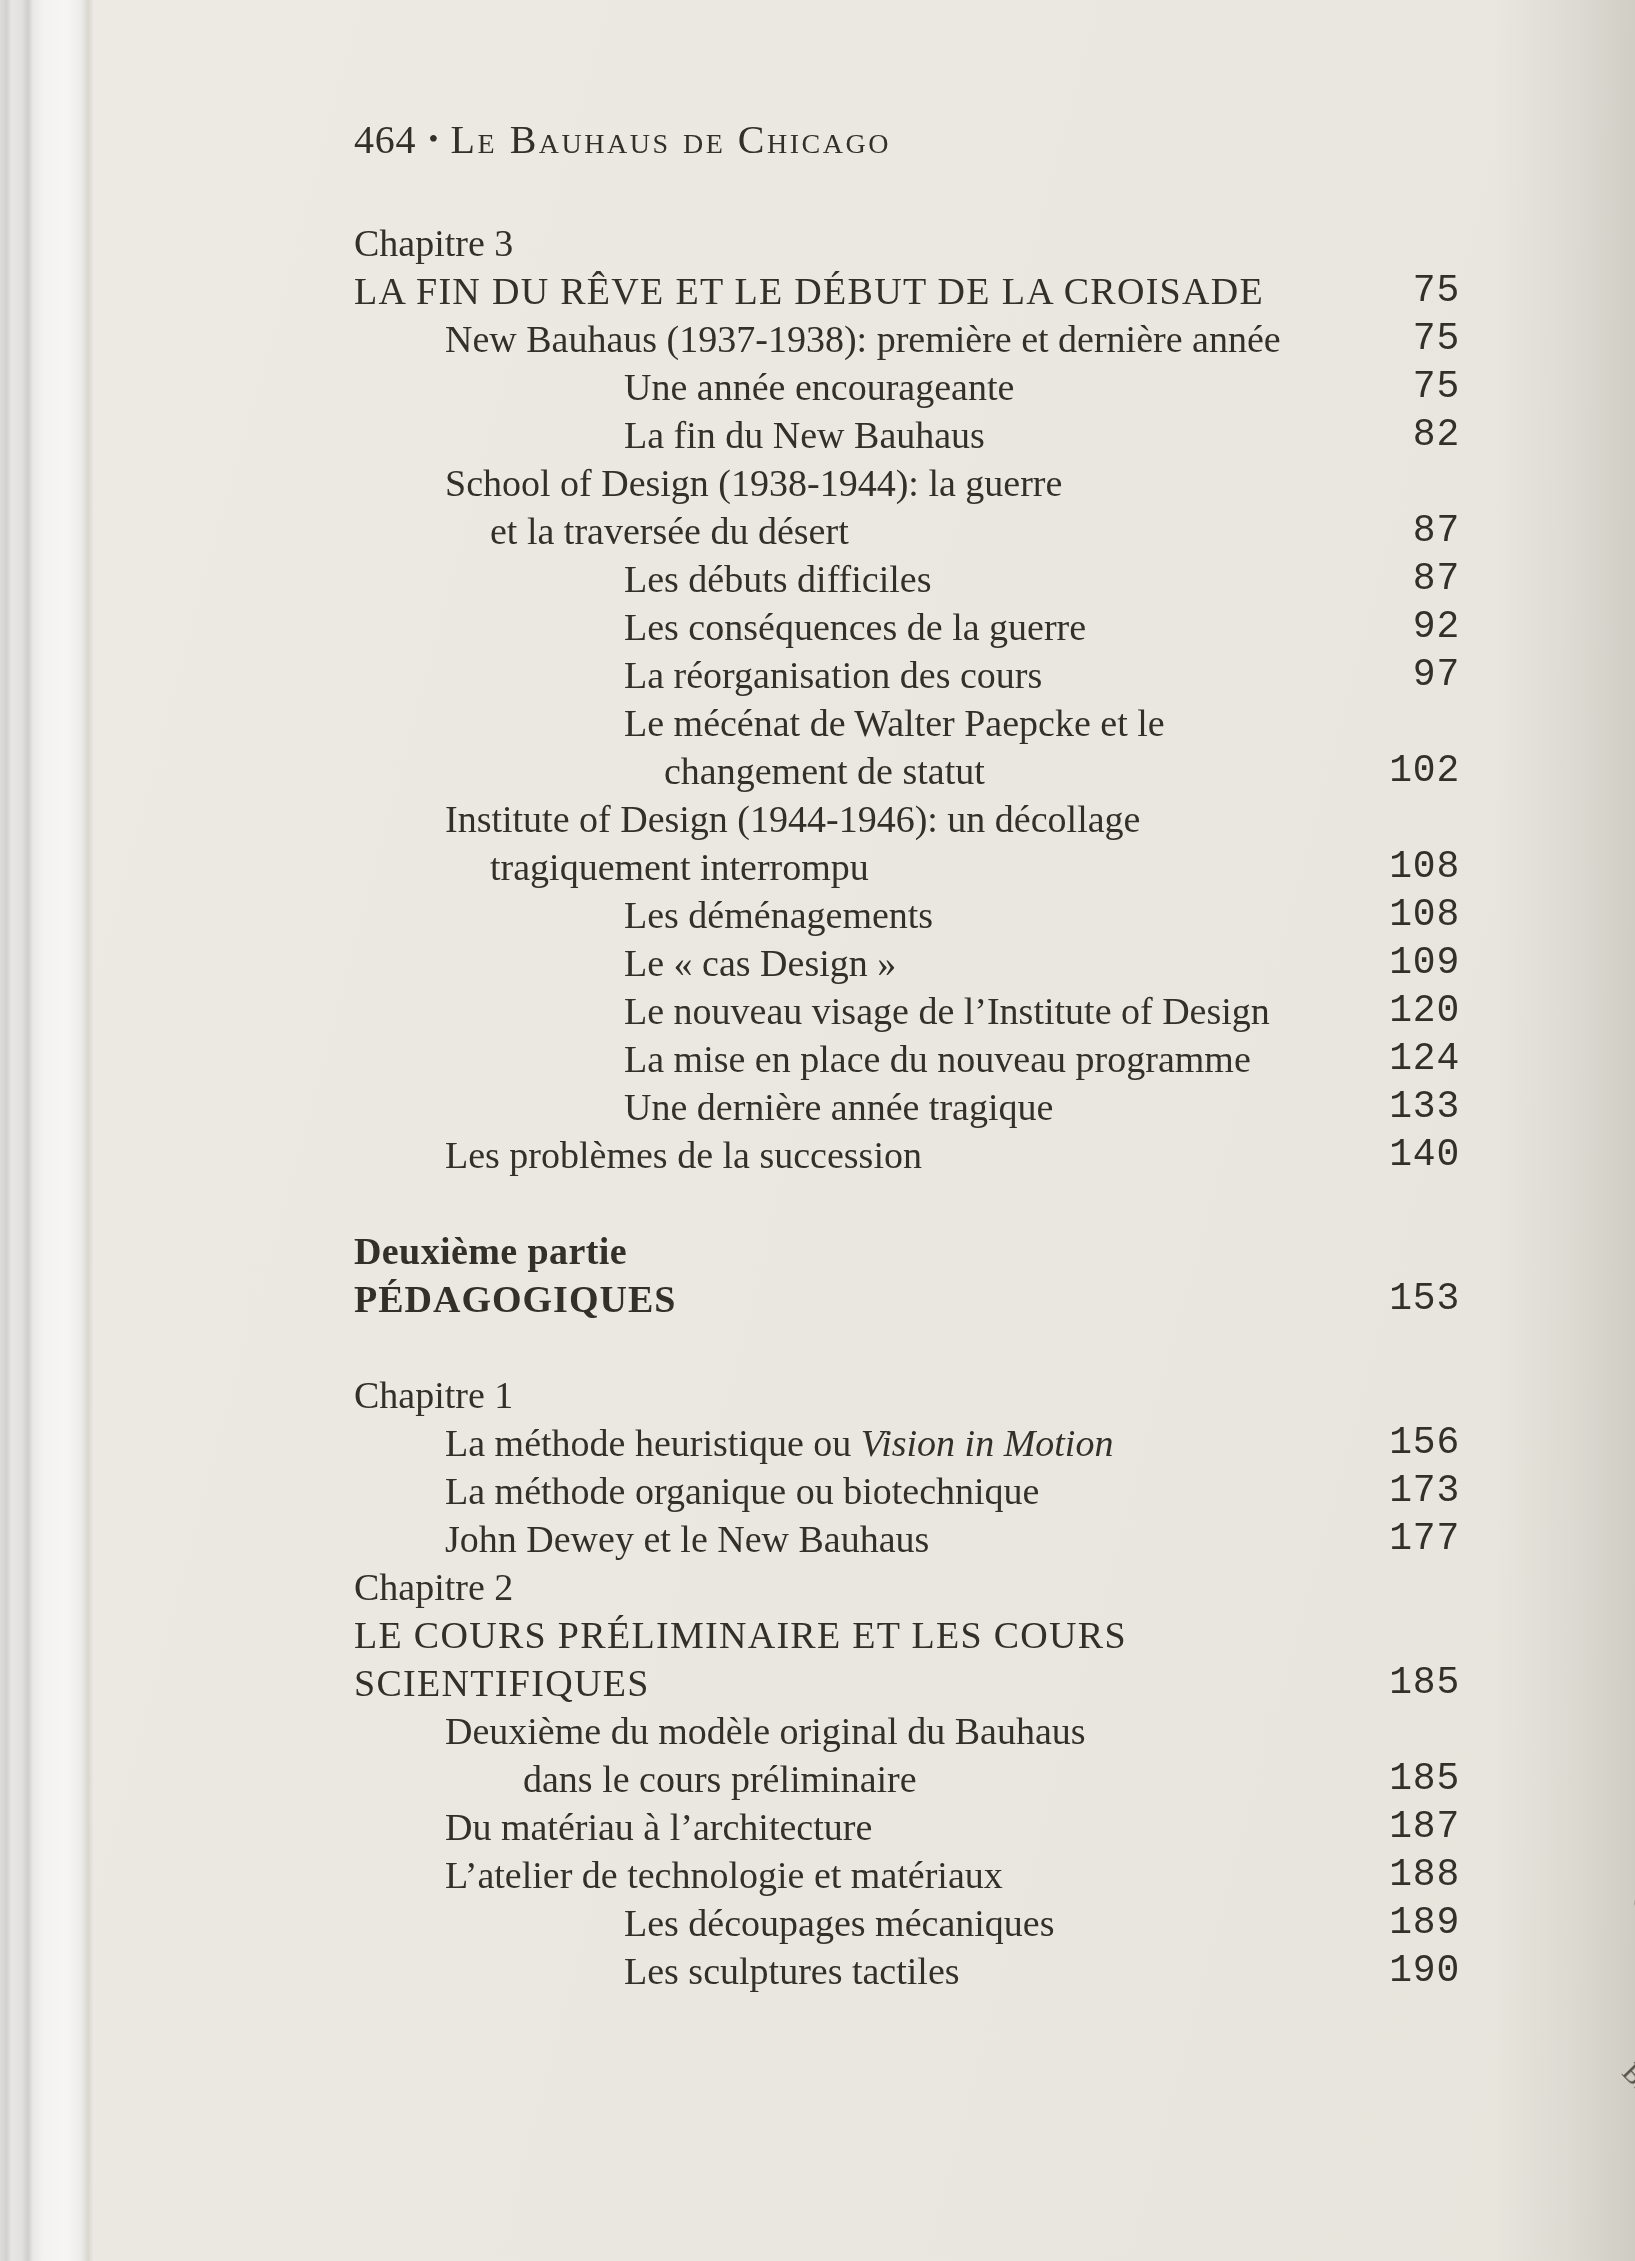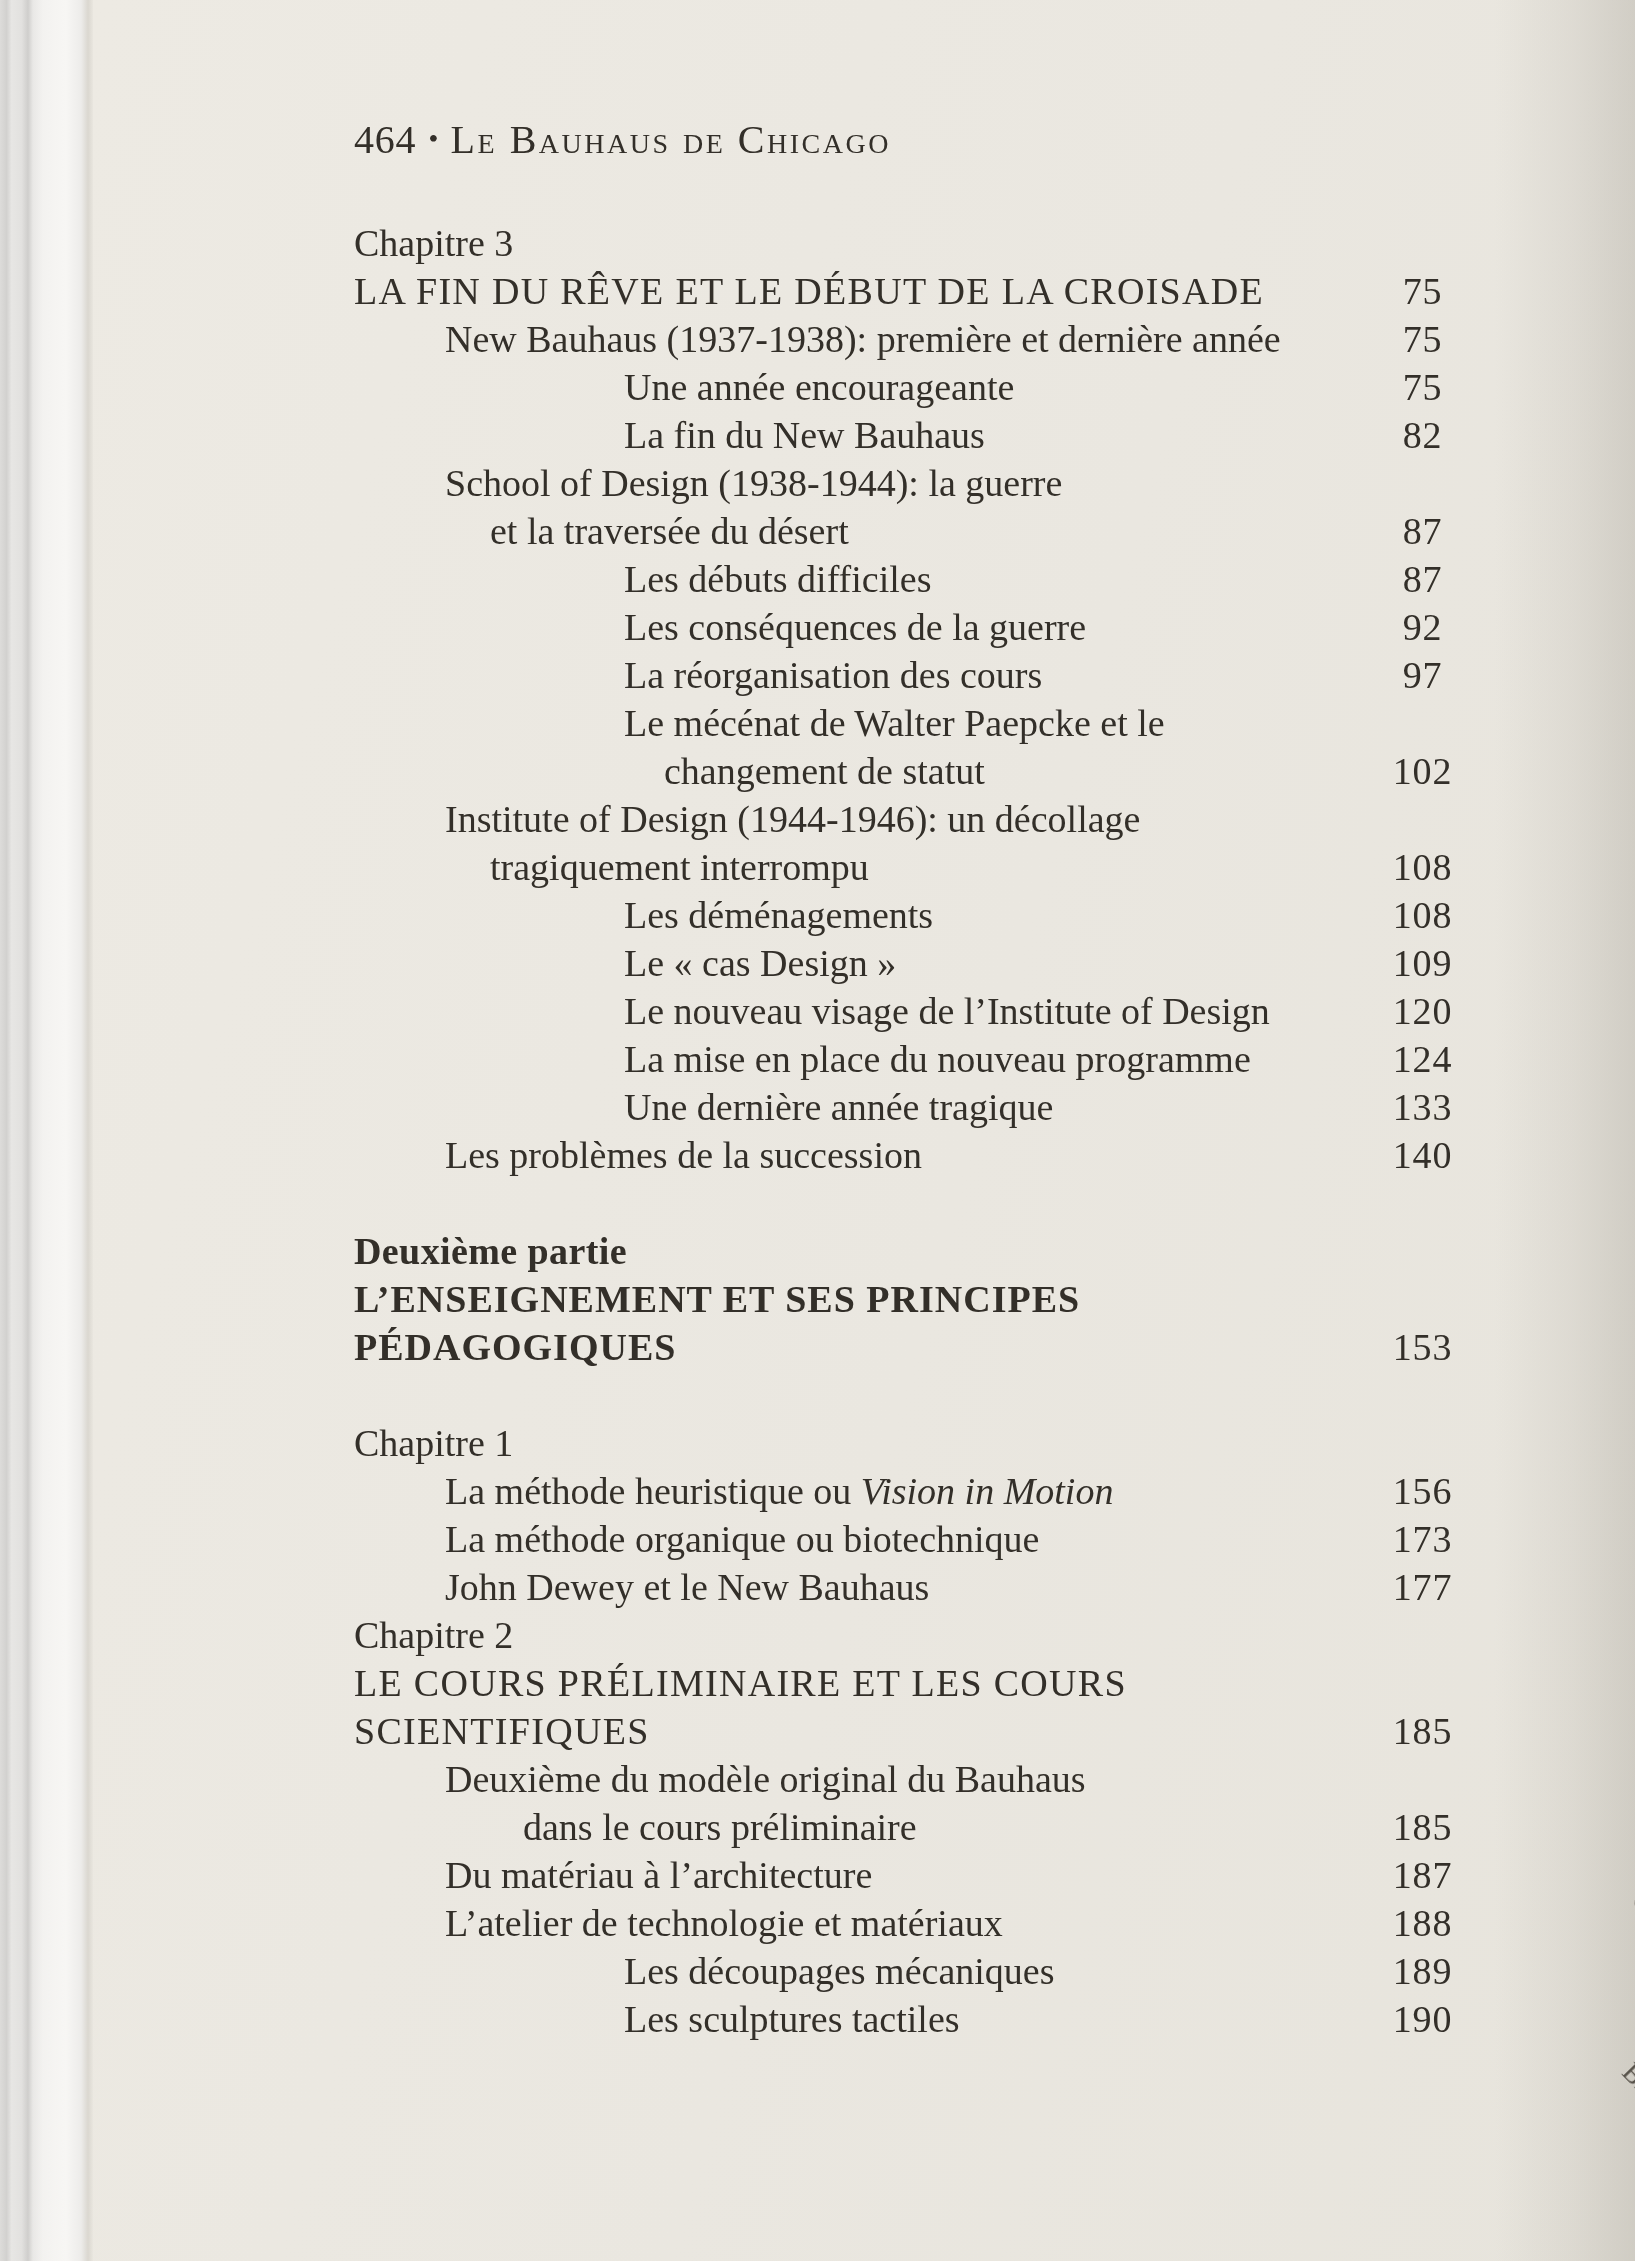--- a/index.html
+++ b/index.html
@@ -64,23 +64,24 @@
   .line {
     display: flex;
     height: 48px;
     line-height: 48px;
     font-size: 38px;
   }
   .line .t { white-space: nowrap; }
   .line .pg {
     margin-left: auto;
     padding-left: 16.6px;
-    text-align: center;
+    text-align: right;
     min-width: 75px;
     letter-spacing: 0.8px;
+    font-family: Liberation Mono, monospace;
   }
   .entry.caps .t { letter-spacing: 1.3px; }
   .entry.bold .t { font-weight: bold; letter-spacing: 0.4px; }
   .entry.bold-caps .t { font-weight: bold; letter-spacing: 1px; }
   .t em { font-style: italic; }
   .ind-0 { padding-left: 0; }
   .ind-1 { padding-left: 91px; }
   .ind-2 { padding-left: 136px; }
   .ind-3 { padding-left: 169px; }
   .ind-4 { padding-left: 270px; }
@@ -221,23 +222,20 @@
           <span class="pg">140</span>
         </div>
       </div>
       <div class="entry bold gap">
         <div class="line ind-0">
           <span class="t">Deuxième partie</span>
         </div>
       </div>
       <div class="entry bold-caps">
         <div class="line ind-0">
-          <span class="t">L’ENSEIGNEMENT ET SES PRINCIPES</span>
-        </div>
-        <div class="line ind-0">
           <span class="t">PÉDAGOGIQUES</span>
           <span class="pg">153</span>
         </div>
       </div>
       <div class="entry normal gap">
         <div class="line ind-0">
           <span class="t">Chapitre 1</span>
         </div>
       </div>
       <div class="entry normal">

